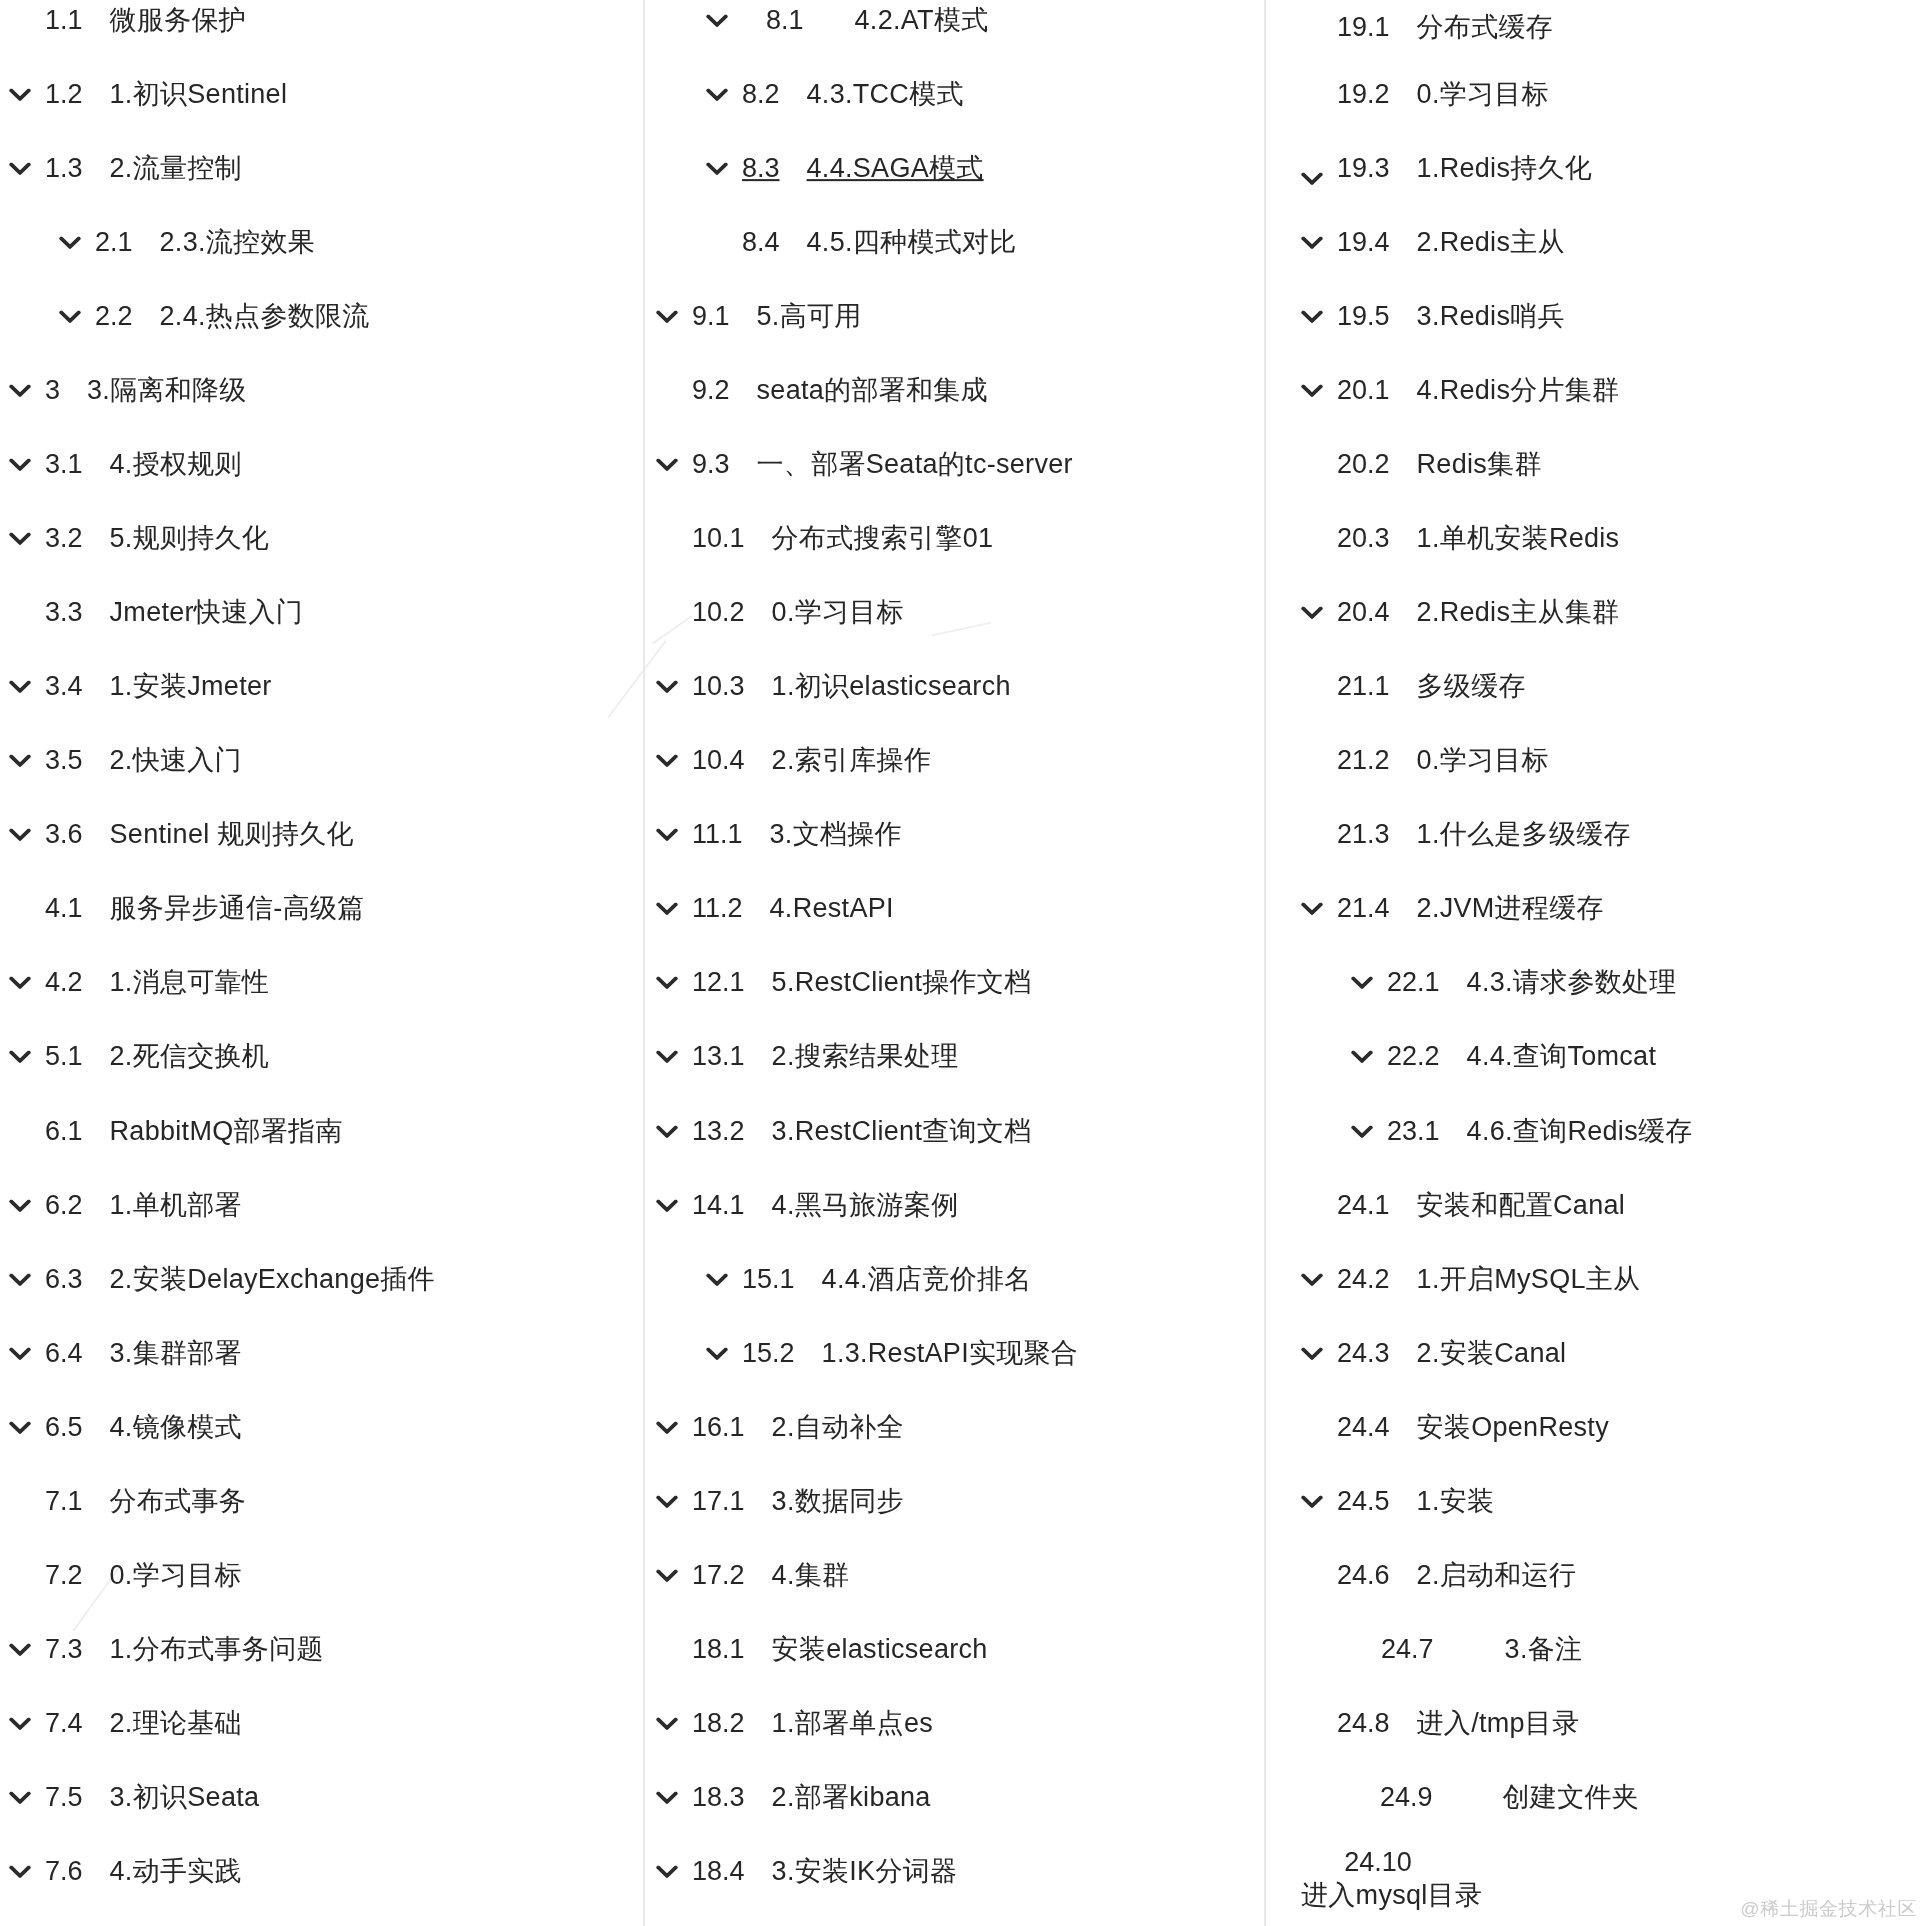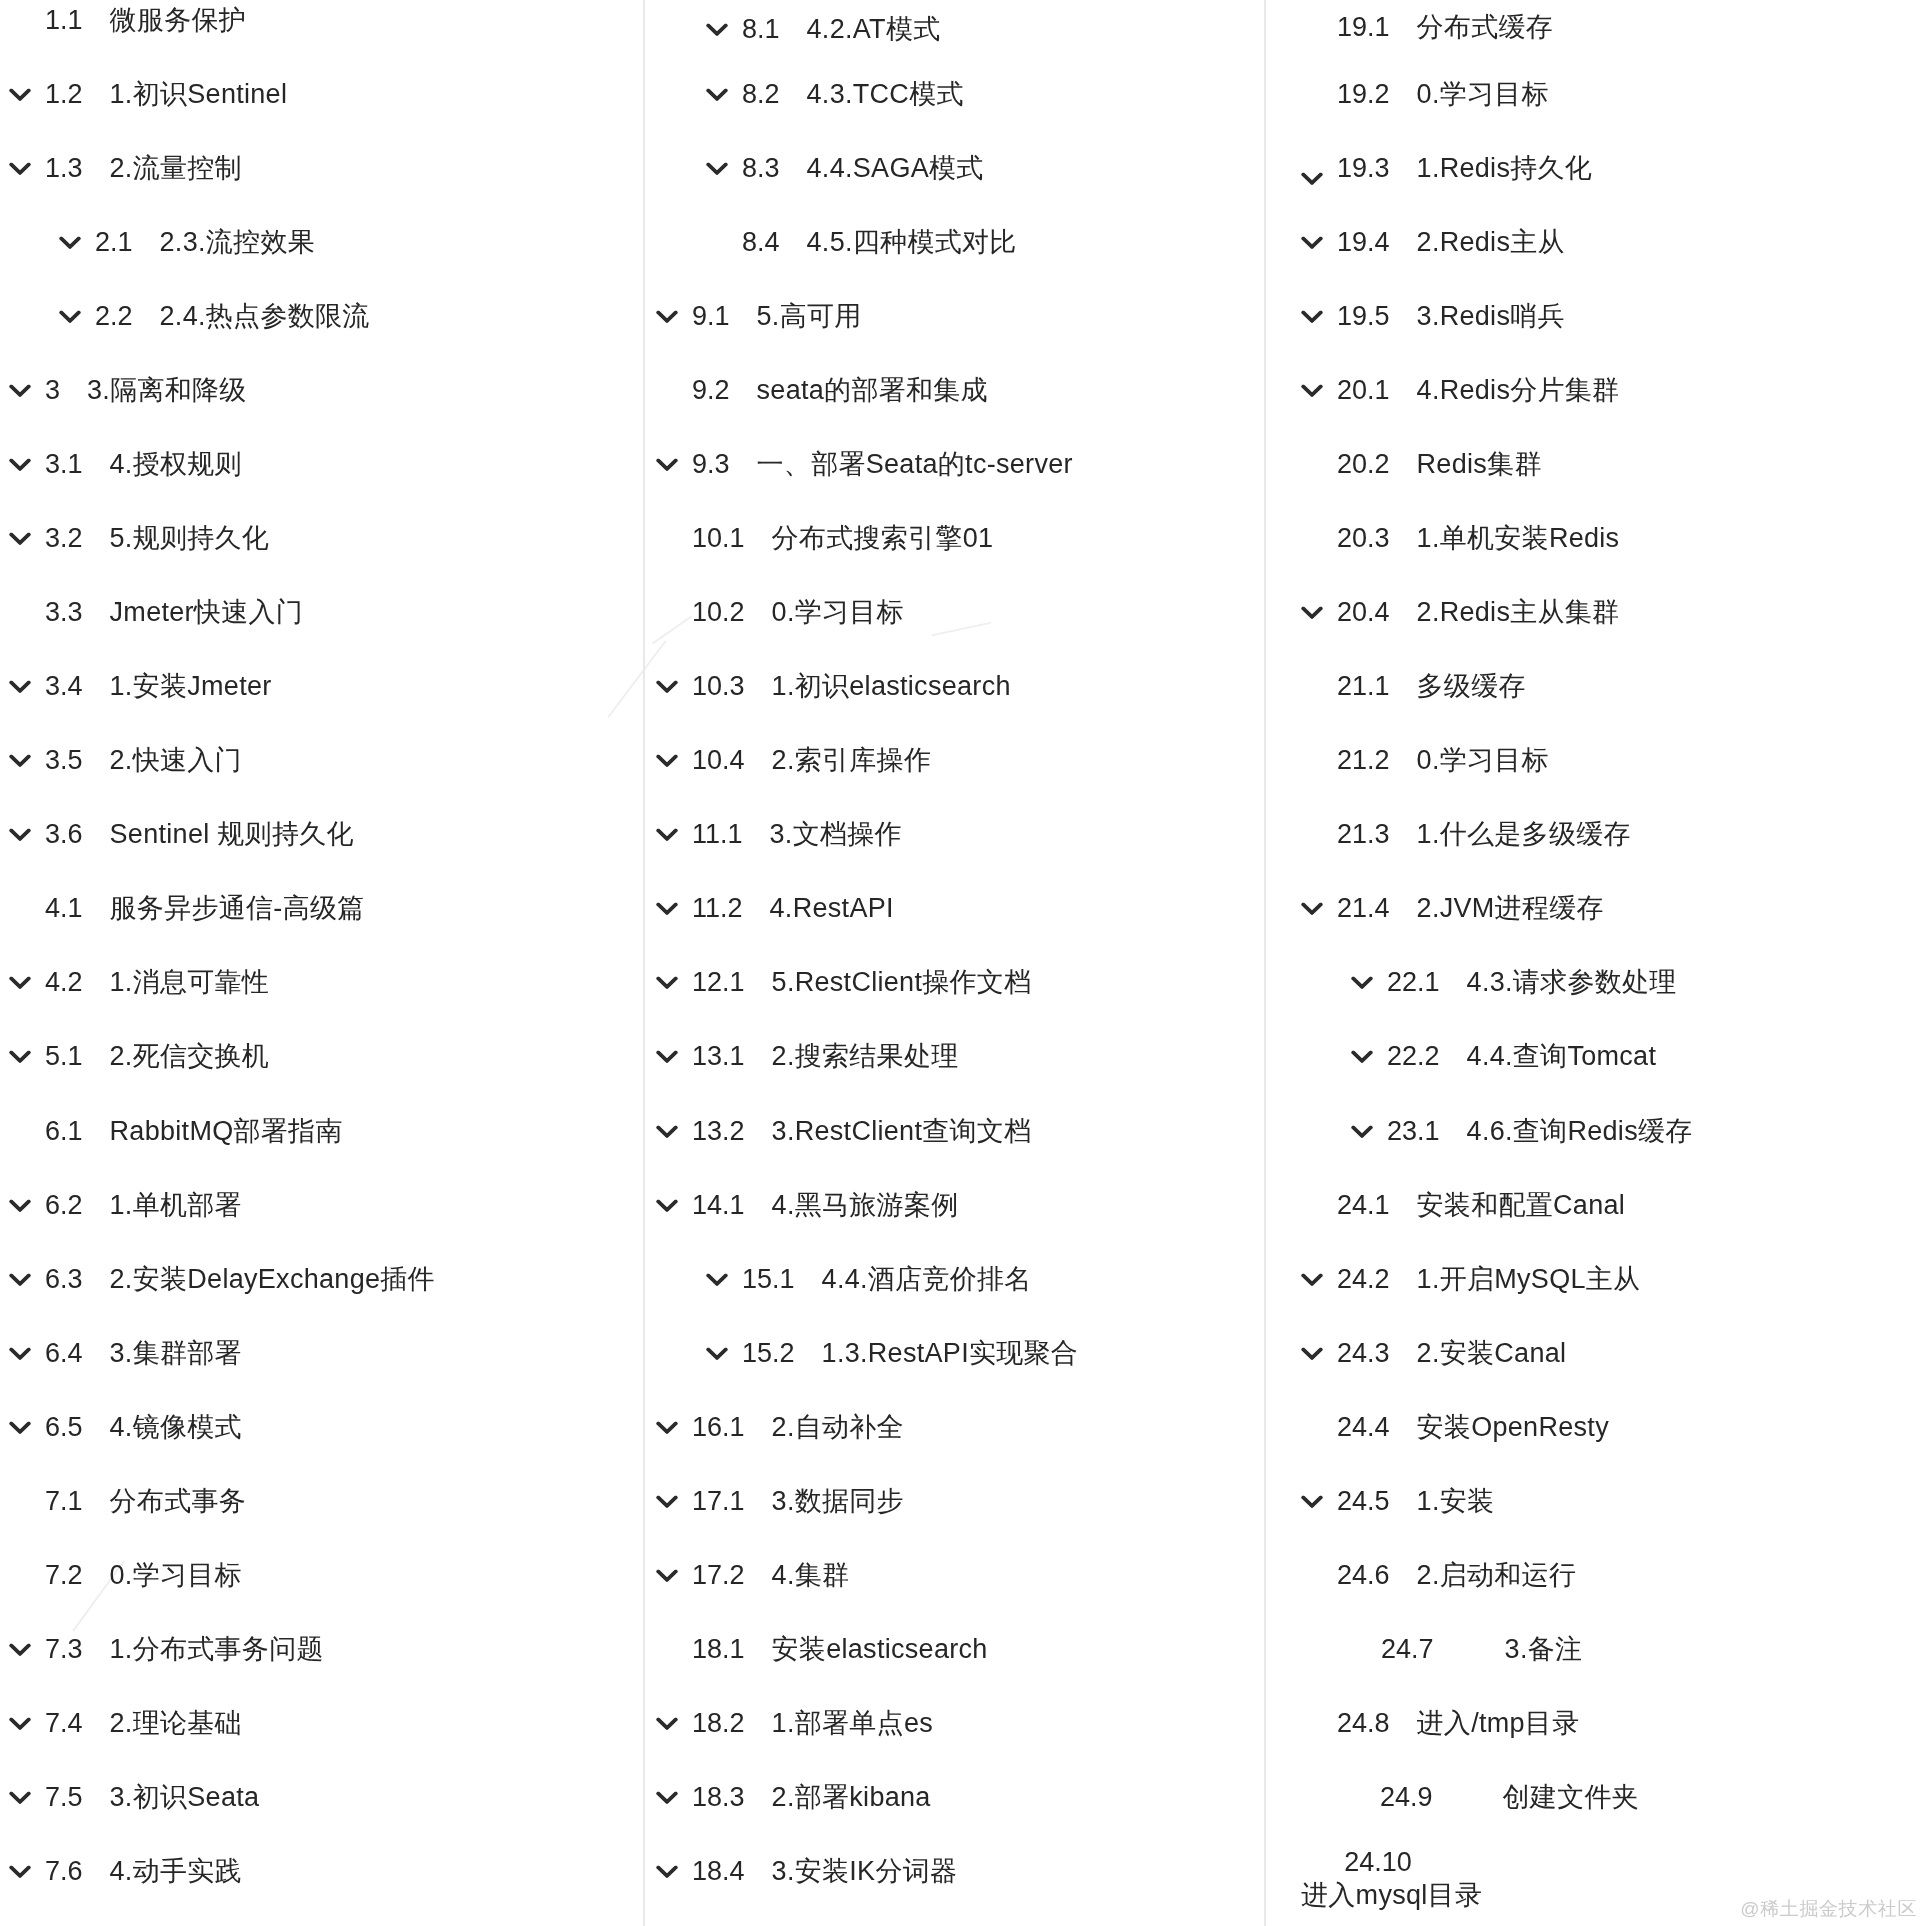--- a/index.html
+++ b/index.html
@@ -284,39 +284,39 @@
     <span class="chev">
       <svg width="22" height="13.5" viewBox="0 0 24 14" fill="none" xmlns="http://www.w3.org/2000/svg">
         <polyline points="2.4,2.2 12,11.4 21.6,2.2" stroke="#2b2b2b" stroke-width="4.1" stroke-linecap="round" stroke-linejoin="round"></polyline>
       </svg>
     </span>
     <span class="num">7.6</span>
     <span class="title">4.动手实践</span>
   </div>
     </div>
   <div class="col" id="col1" style="left:656px;width:604px;">
-      <div class="row" style="top: 30px; left: 50px;">
+      <div class="row" style="top: 21px; left: 50px; gap: 24px;">
     <span class="chev">
       <svg width="22" height="13.5" viewBox="0 0 24 14" fill="none" xmlns="http://www.w3.org/2000/svg">
         <polyline points="2.4,2.2 12,11.4 21.6,2.2" stroke="#2b2b2b" stroke-width="4.1" stroke-linecap="round" stroke-linejoin="round"></polyline>
       </svg>
     </span>
     <span class="num">8.1</span>
     <span class="title">4.2.AT模式</span>
   </div>
       <div class="row" style="top: 95px; left: 50px;">
     <span class="chev">
       <svg width="22" height="13.5" viewBox="0 0 24 14" fill="none" xmlns="http://www.w3.org/2000/svg">
         <polyline points="2.4,2.2 12,11.4 21.6,2.2" stroke="#2b2b2b" stroke-width="4.1" stroke-linecap="round" stroke-linejoin="round"></polyline>
       </svg>
     </span>
     <span class="num">8.2</span>
     <span class="title">4.3.TCC模式</span>
   </div>
-      <div class="row" style="top: 169px; left: 50px;">
+      <div class="row" style="top: 169px; left: 50px; text-decoration: underline;">
     <span class="chev">
       <svg width="22" height="13.5" viewBox="0 0 24 14" fill="none" xmlns="http://www.w3.org/2000/svg">
         <polyline points="2.4,2.2 12,11.4 21.6,2.2" stroke="#2b2b2b" stroke-width="4.1" stroke-linecap="round" stroke-linejoin="round"></polyline>
       </svg>
     </span>
     <span class="num">8.3</span>
     <span class="title">4.4.SAGA模式</span>
   </div>
       <div class="row" style="top: 243px; left: 50px;">
     <span class="chev hidden">

